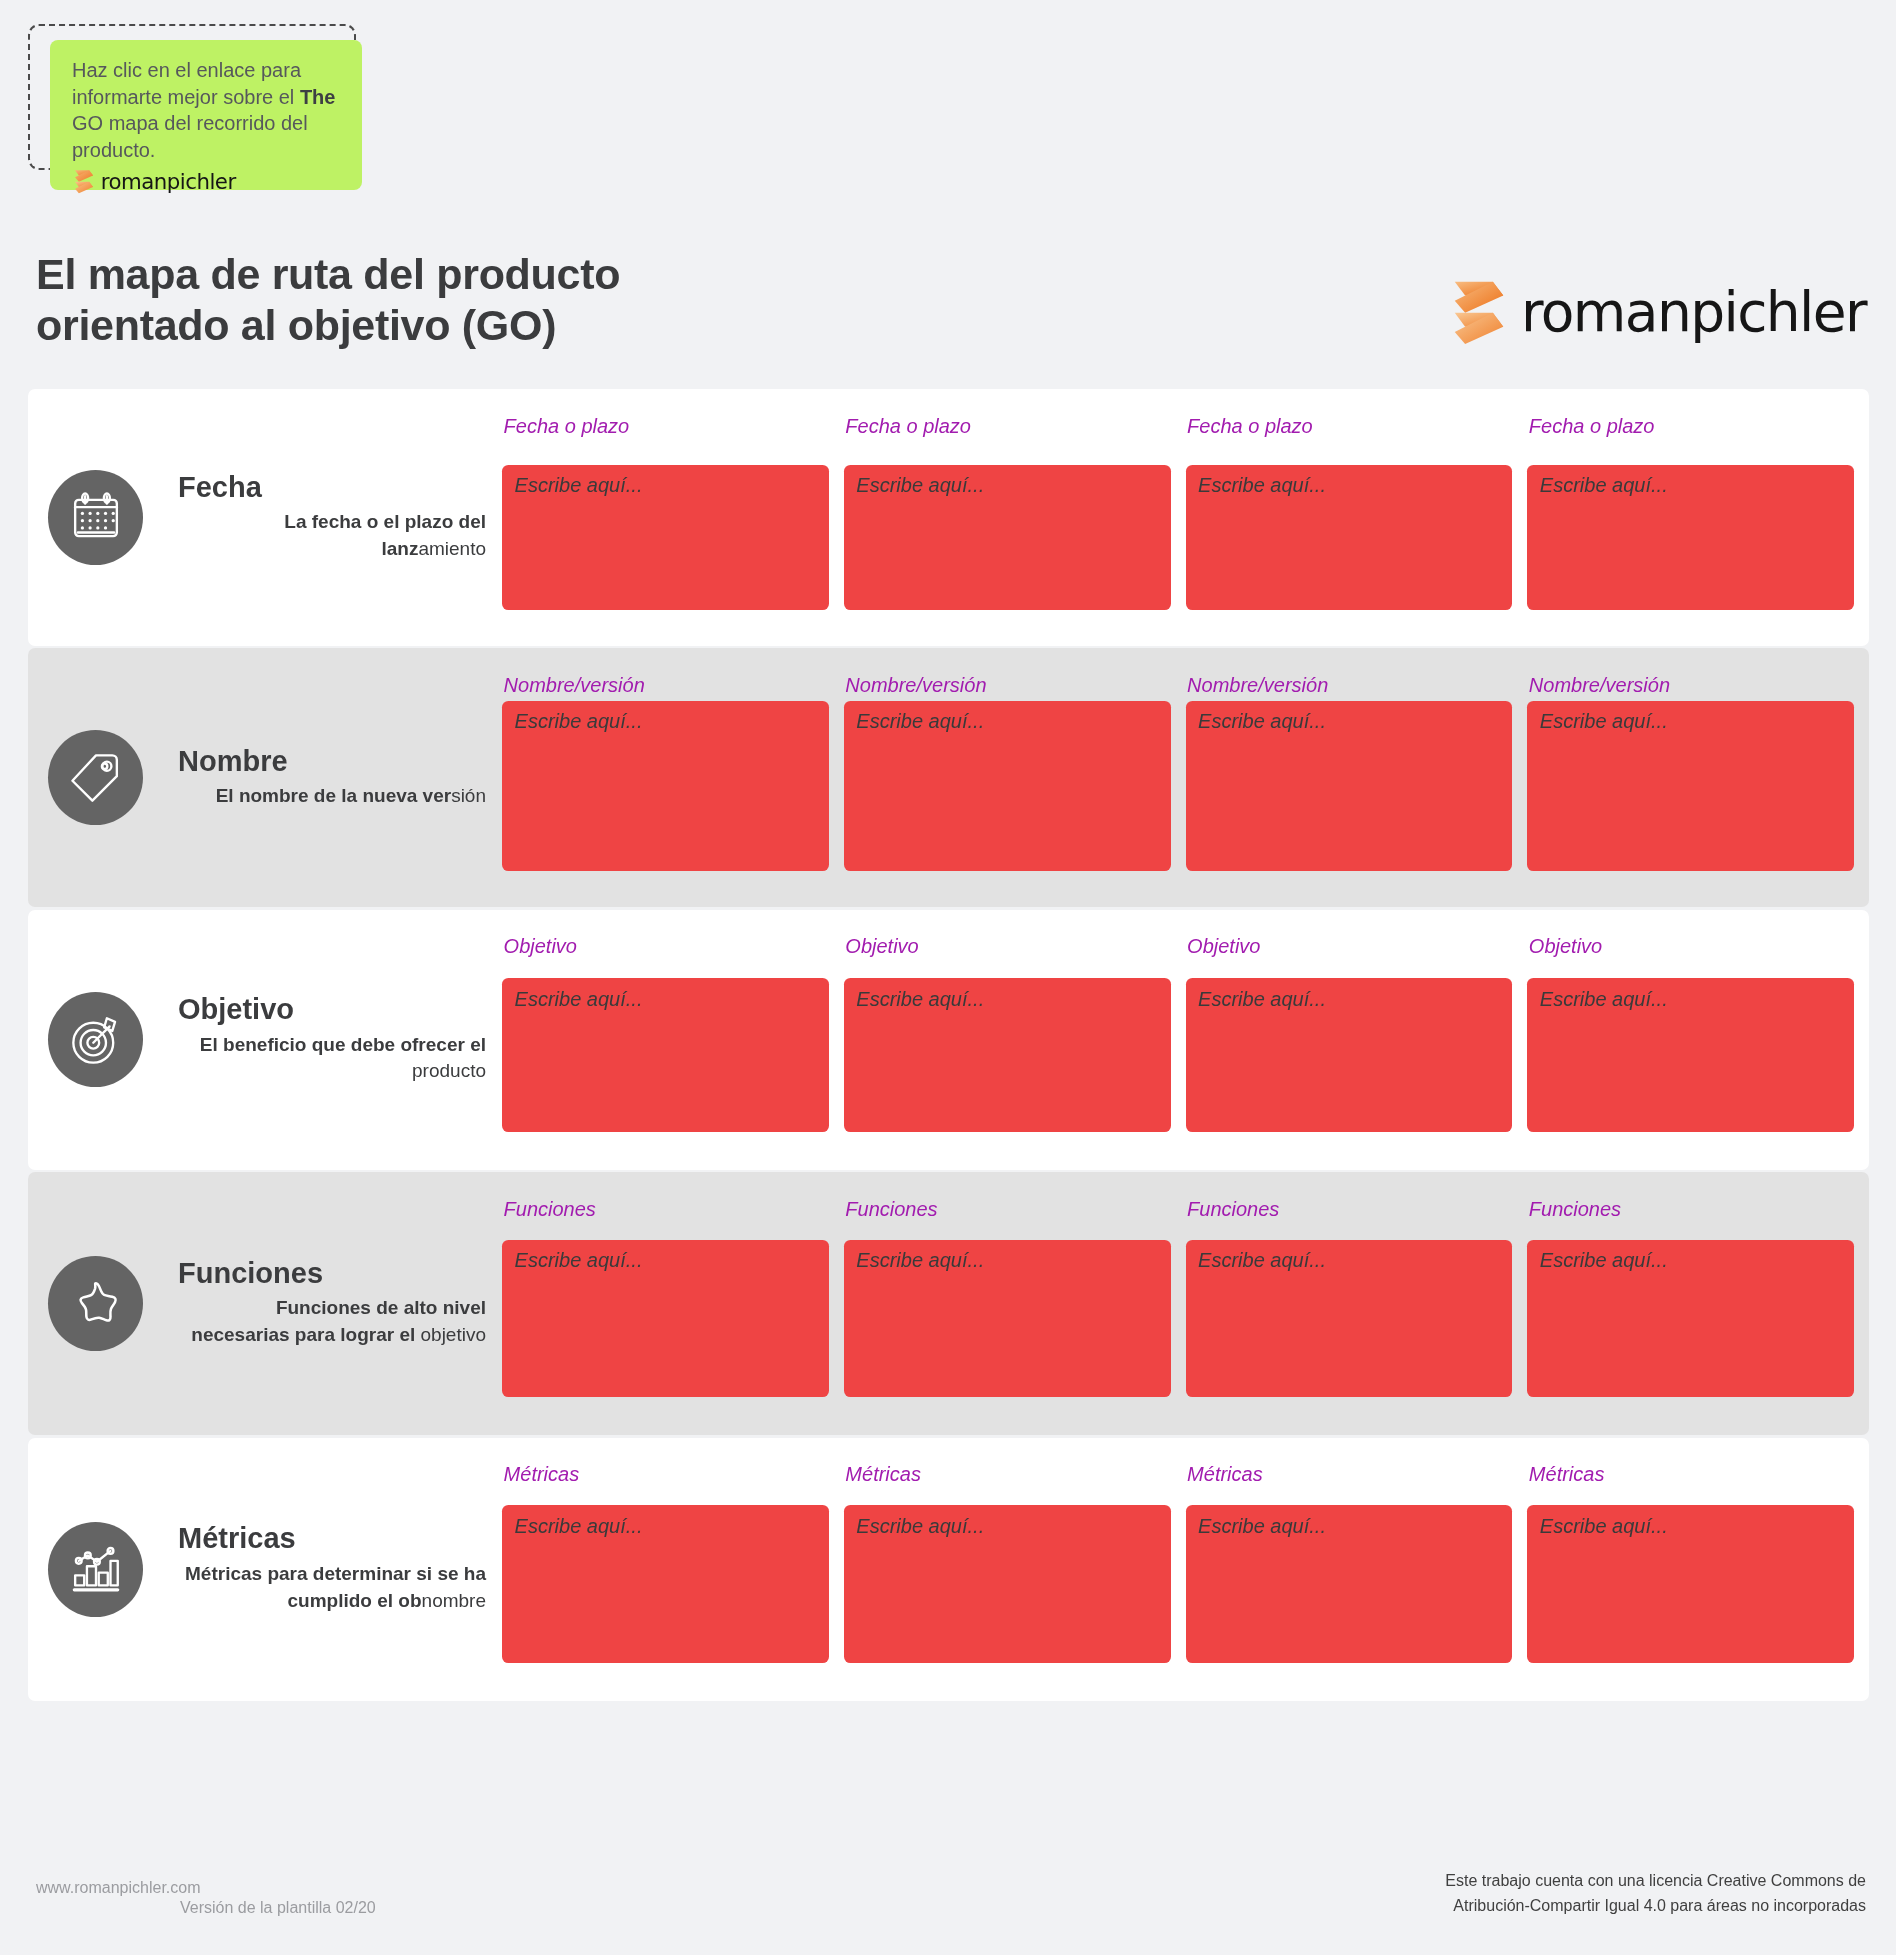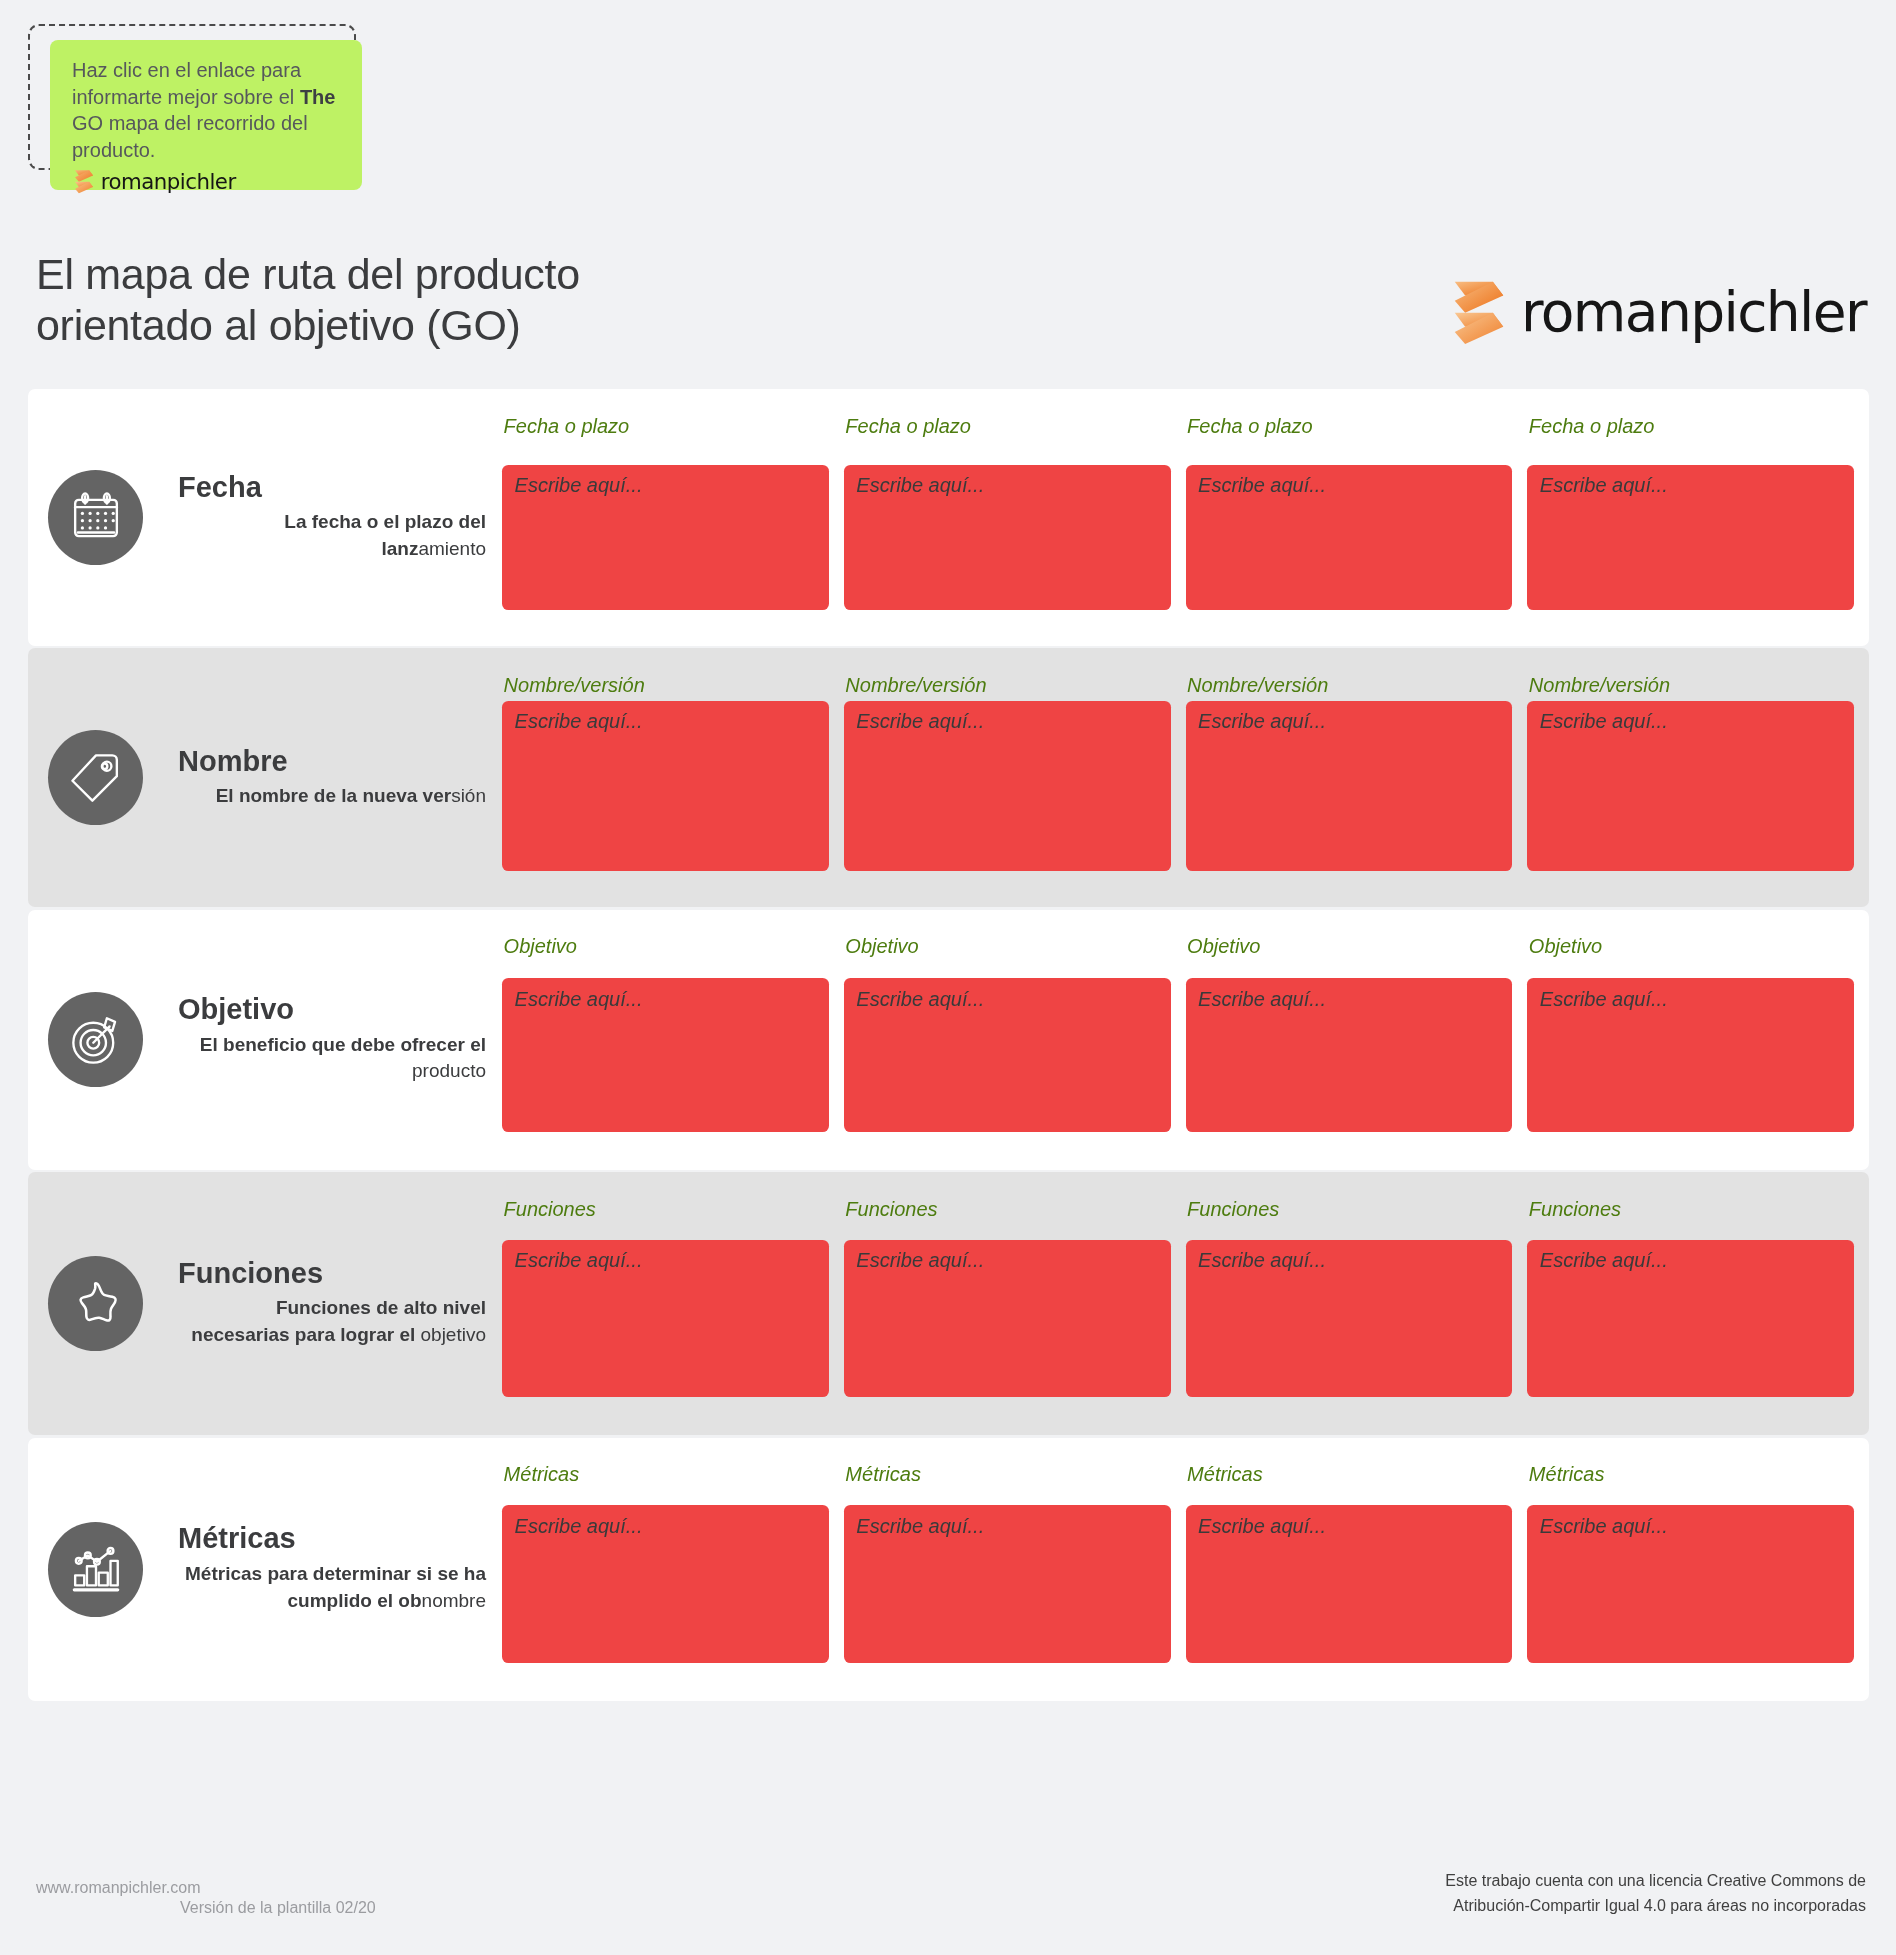--- a/index.html
+++ b/index.html
@@ -33,21 +33,21 @@
   .note-logo { display:flex; align-items:center; margin-top:6.3px; gap:4.7px; }
   .note-logo .mark { width:24px; height:25px; flex:none; }
   .note-logo .wordmark {
     font-size:21.3px; color:#161616; letter-spacing:-0.5px;
     font-family:"DejaVu Sans", sans-serif; font-weight:400;
   }
 
   
   #page-title {
     position:absolute; left:36px; top:249px;
-    font-size:43px; font-weight:normal; line-height:1.18;
+    font-size:43px; font-weight:bold; line-height:1.18;
     color:#3b3c3e; letter-spacing:-0.3px;
   }
   #brand-logo {
     position:absolute; right:30px; top:278px;
     display:flex; align-items:center; gap:16px;
   }
   #brand-logo .mark { width:52px; height:68px; flex:none; }
   #brand-logo .wordmark {
     font-size:55px; color:#161616; letter-spacing:-1.6px;
     font-family:"DejaVu Sans", sans-serif; font-weight:400;
@@ -82,21 +82,21 @@
     text-align:right; font-weight:bold;
   }
   .row-sub .thin { font-weight:normal; }
 
   .row-cols { flex:1; display:flex; padding:0; }
   .col {
     flex:1; display:flex; flex-direction:column;
     padding:0 15px 0 0;
   }
   .col-label {
-    font-style:italic; font-size:20px; color:#4d7c0f;
+    font-style:italic; font-size:20px; color:#a21caf;
     line-height:1.28; margin-left:1.6px;
   }
   .col-box {
     background:#ef4444; border-radius:6.3px;
     padding:9.5px 12.6px 0 12.6px;
     flex:1;
   }
   .col-placeholder {
     font-style:italic; font-size:20px; color:#3a3a3a;
   }

